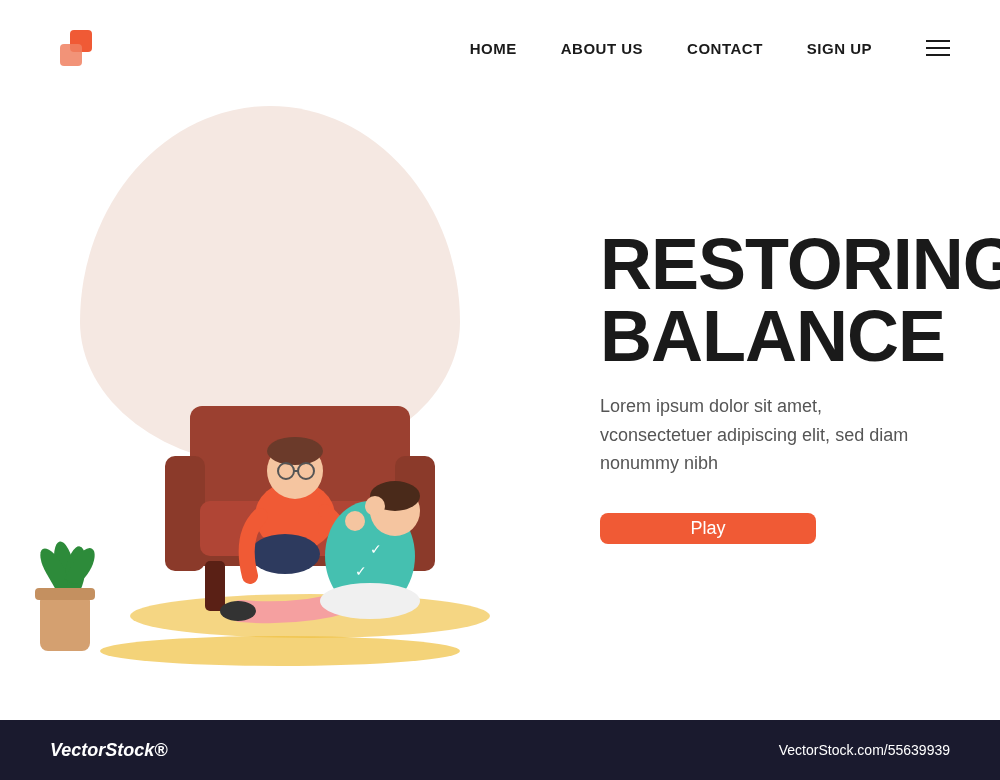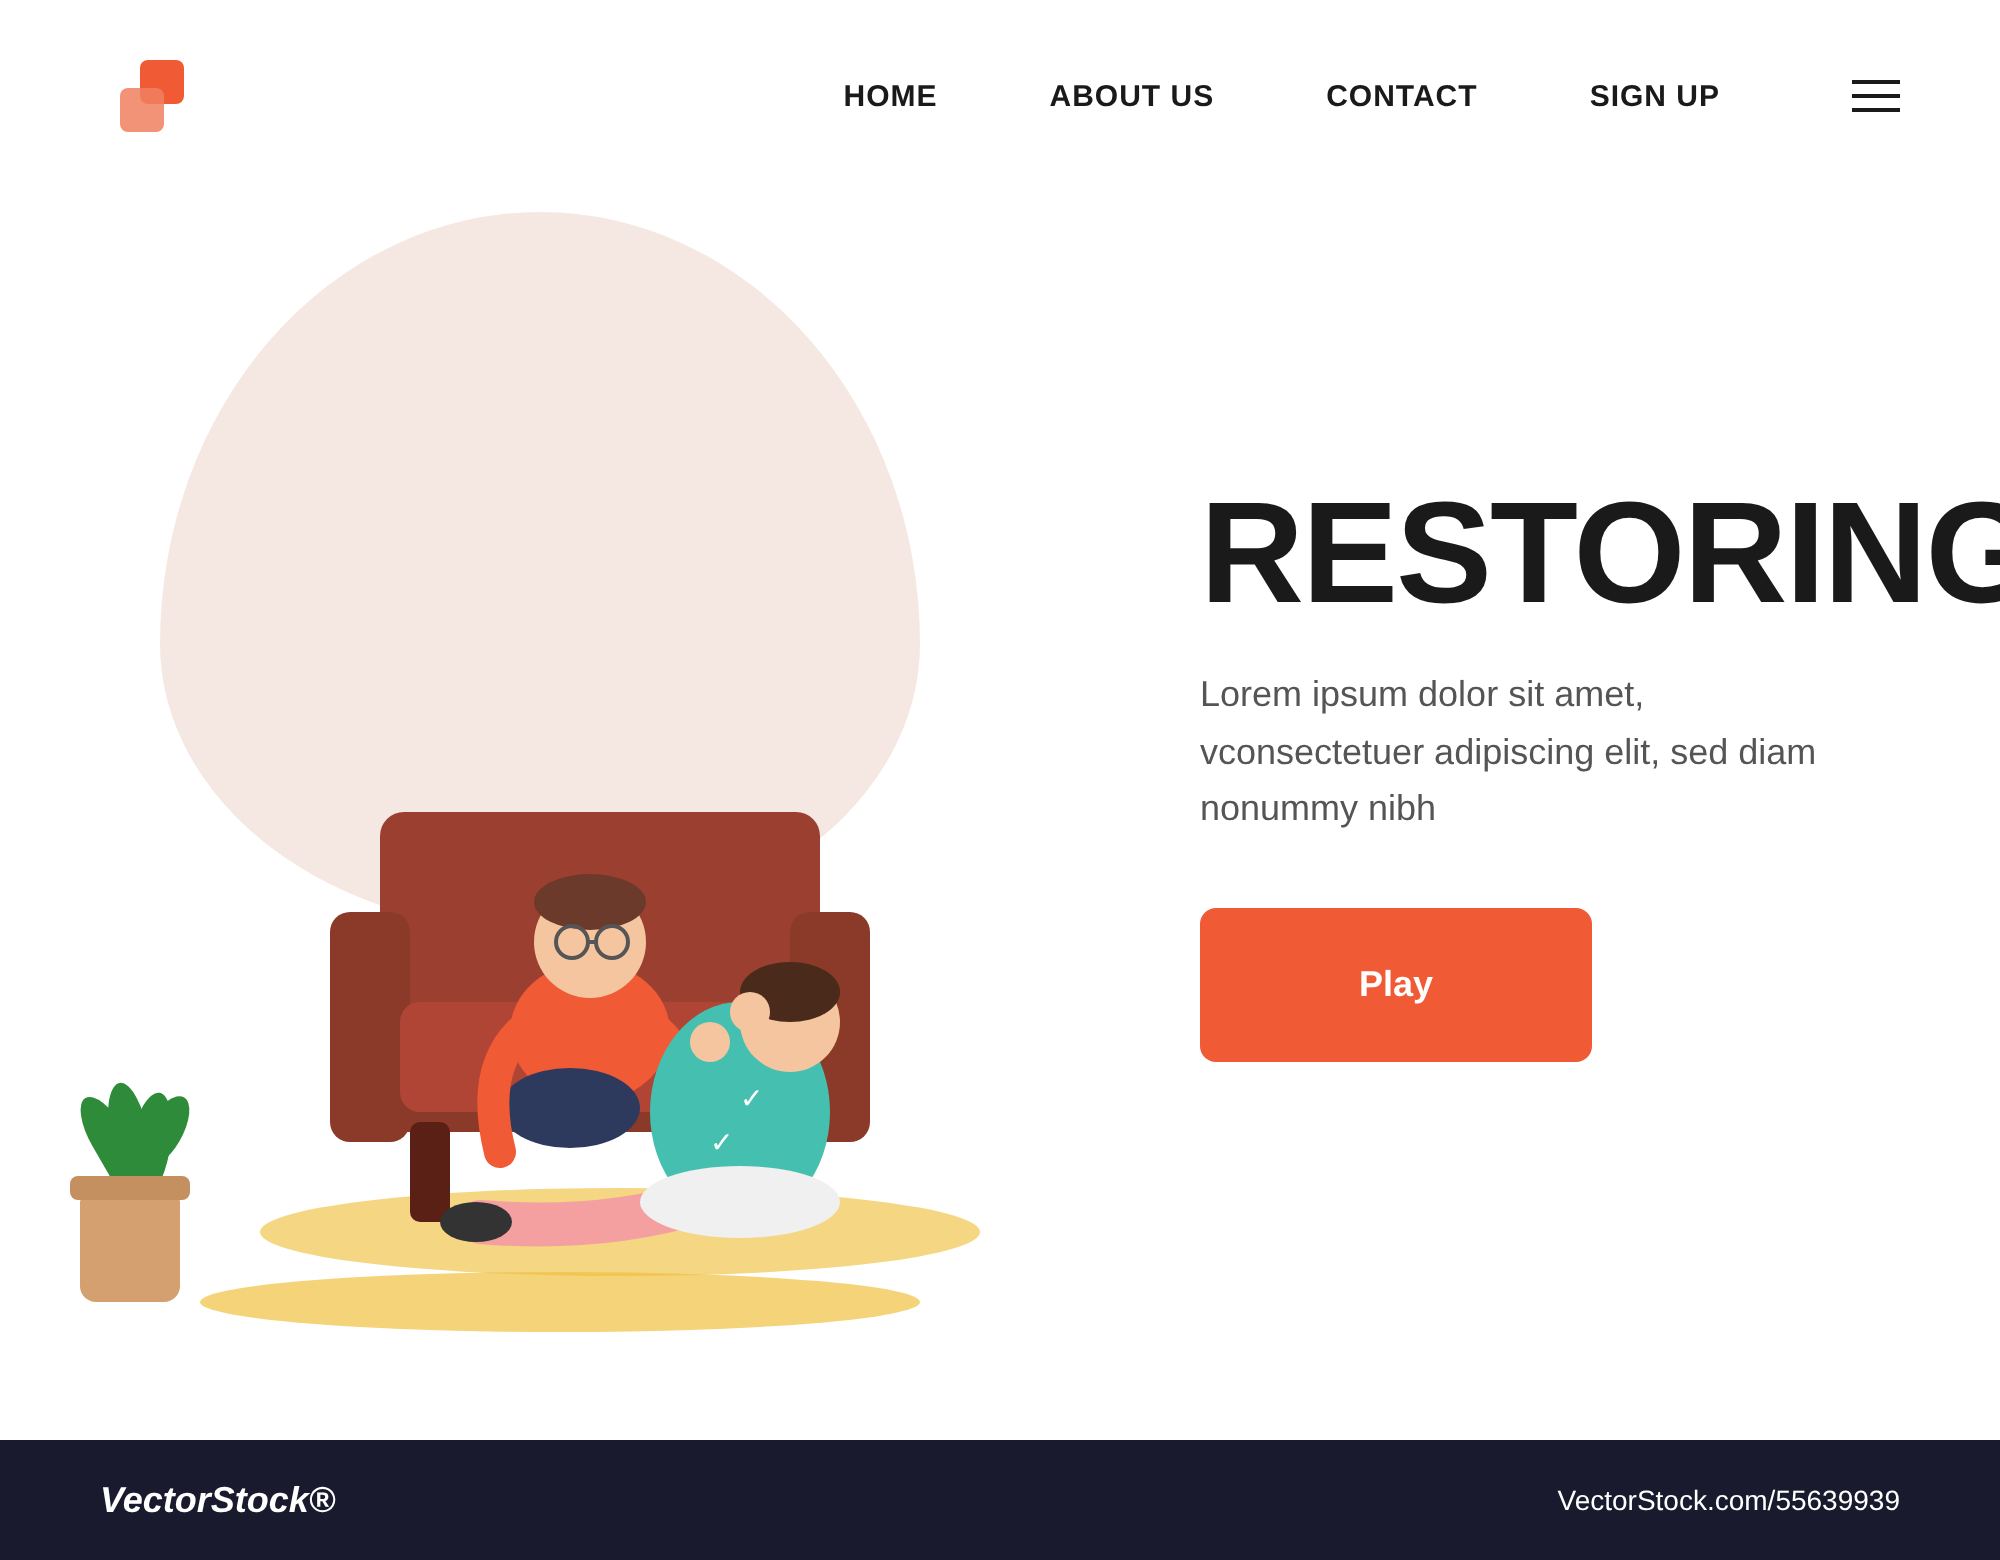--- a/index.html
+++ b/index.html
@@ -56,21 +56,21 @@
       background: #f08060;
       border-radius: 4px;
       top: 14px;
       left: 0px;
       opacity: 0.85;
     }
 
     .nav {
       display: flex;
       align-items: center;
-      gap: 56px;
+      gap: 44px;
     }
 
     .nav-item {
       font-size: 15px;
       font-weight: 700;
       color: #1a1a1a;
       text-transform: uppercase;
       letter-spacing: 0.5px;
       cursor: pointer;
       text-decoration: none;
@@ -231,26 +231,26 @@
       line-height: 1.6;
       margin-bottom: 35px;
       max-width: 320px;
     }
 
     .play-button {
       display: inline-block;
       background: #f05a35;
       color: #fff;
       font-size: 18px;
-      font-weight: 700;
-      padding: 28px 55px;
+      font-weight: 400;
+      padding: 5px 55px;
       border-radius: 8px;
       border: none;
       cursor: pointer;
-      width: 196px;
+      width: 216px;
       text-align: center;
     }
 
     
     .footer {
       position: absolute;
       bottom: 0;
       left: 0;
       right: 0;
       height: 60px;
@@ -369,20 +369,21 @@
       <circle cx="275" cy="200" r="10" fill="#f5c5a0"></circle>
     </svg>
 
     <div class="rug"></div>
   </div>
 
   <div class="text-area">
 
     <h1 class="main-title">
       <span>RESTORING</span><br>
+      <span>BALANCE</span>
     </h1>
 
     <p class="main-description">Lorem ipsum dolor sit amet, vconsectetuer adipiscing elit, sed diam nonummy nibh</p>
 
     <button class="play-button">Play</button>
 
   </div>
 </div>
 
 <div class="footer">

